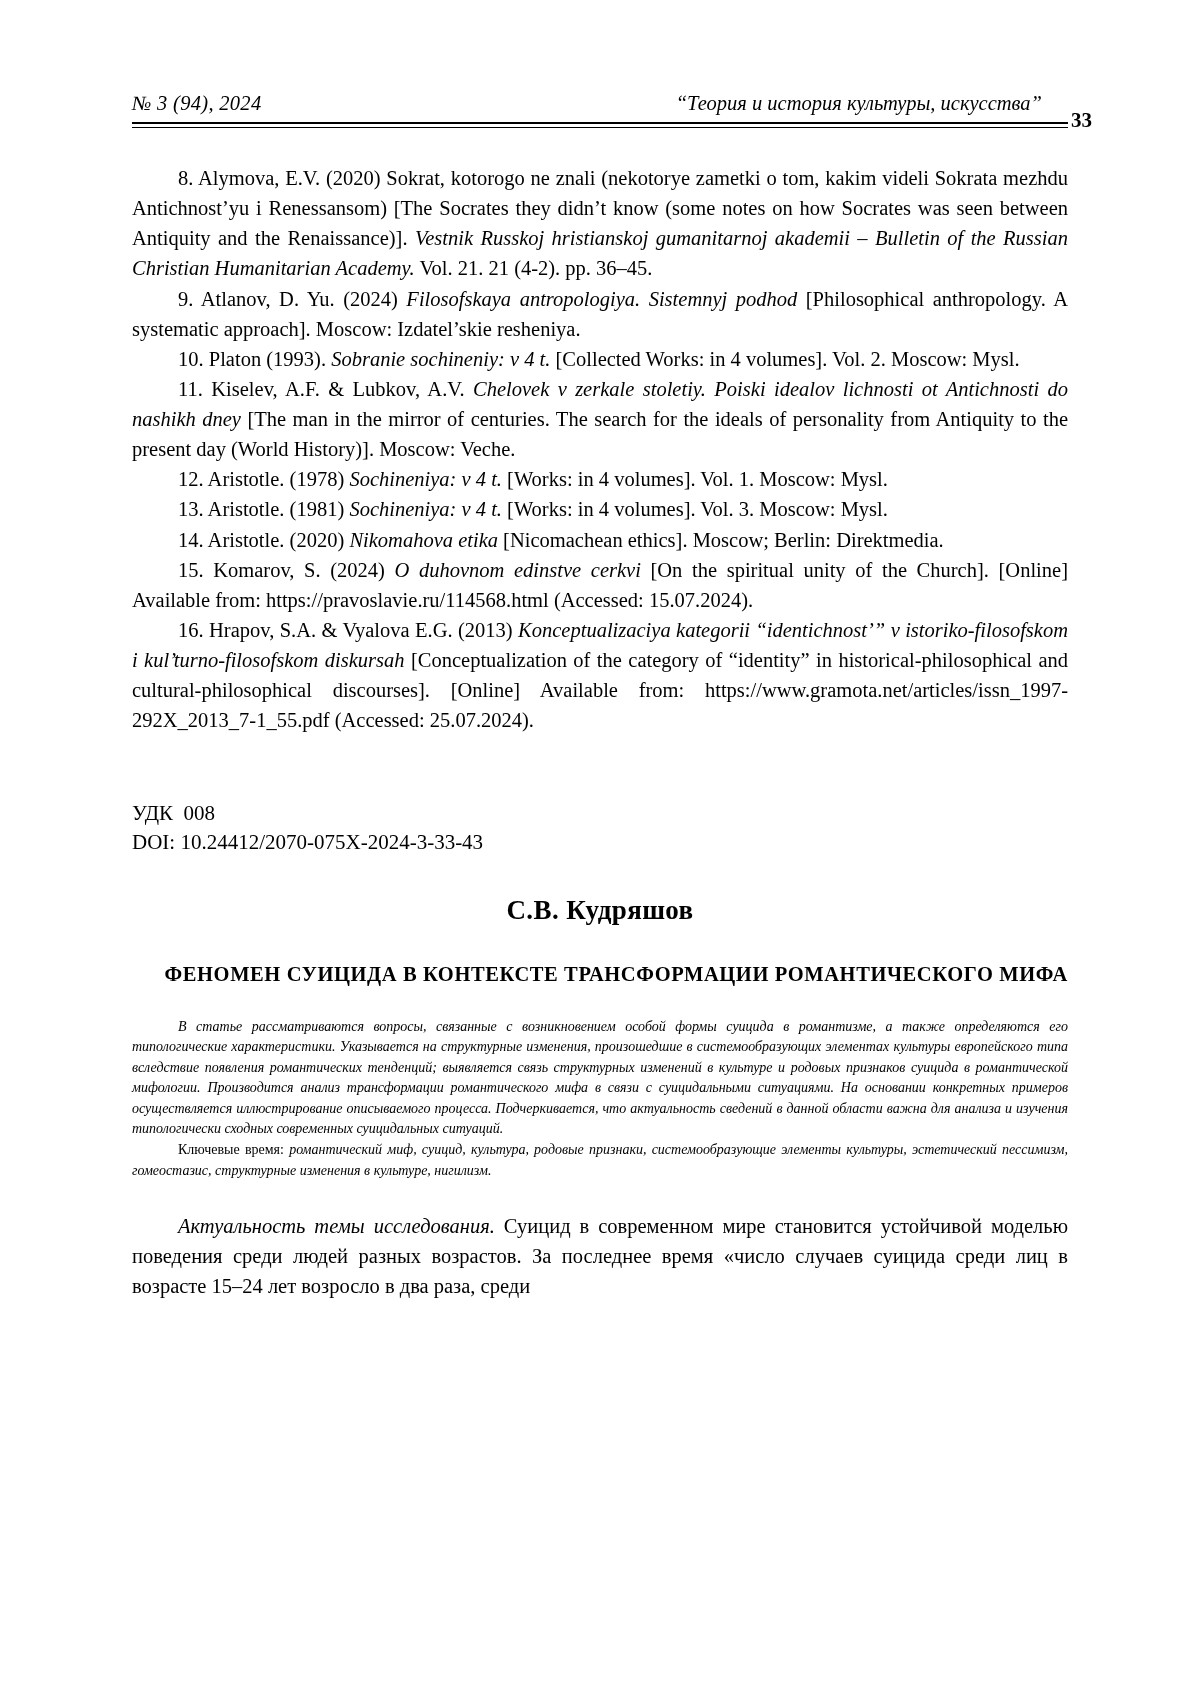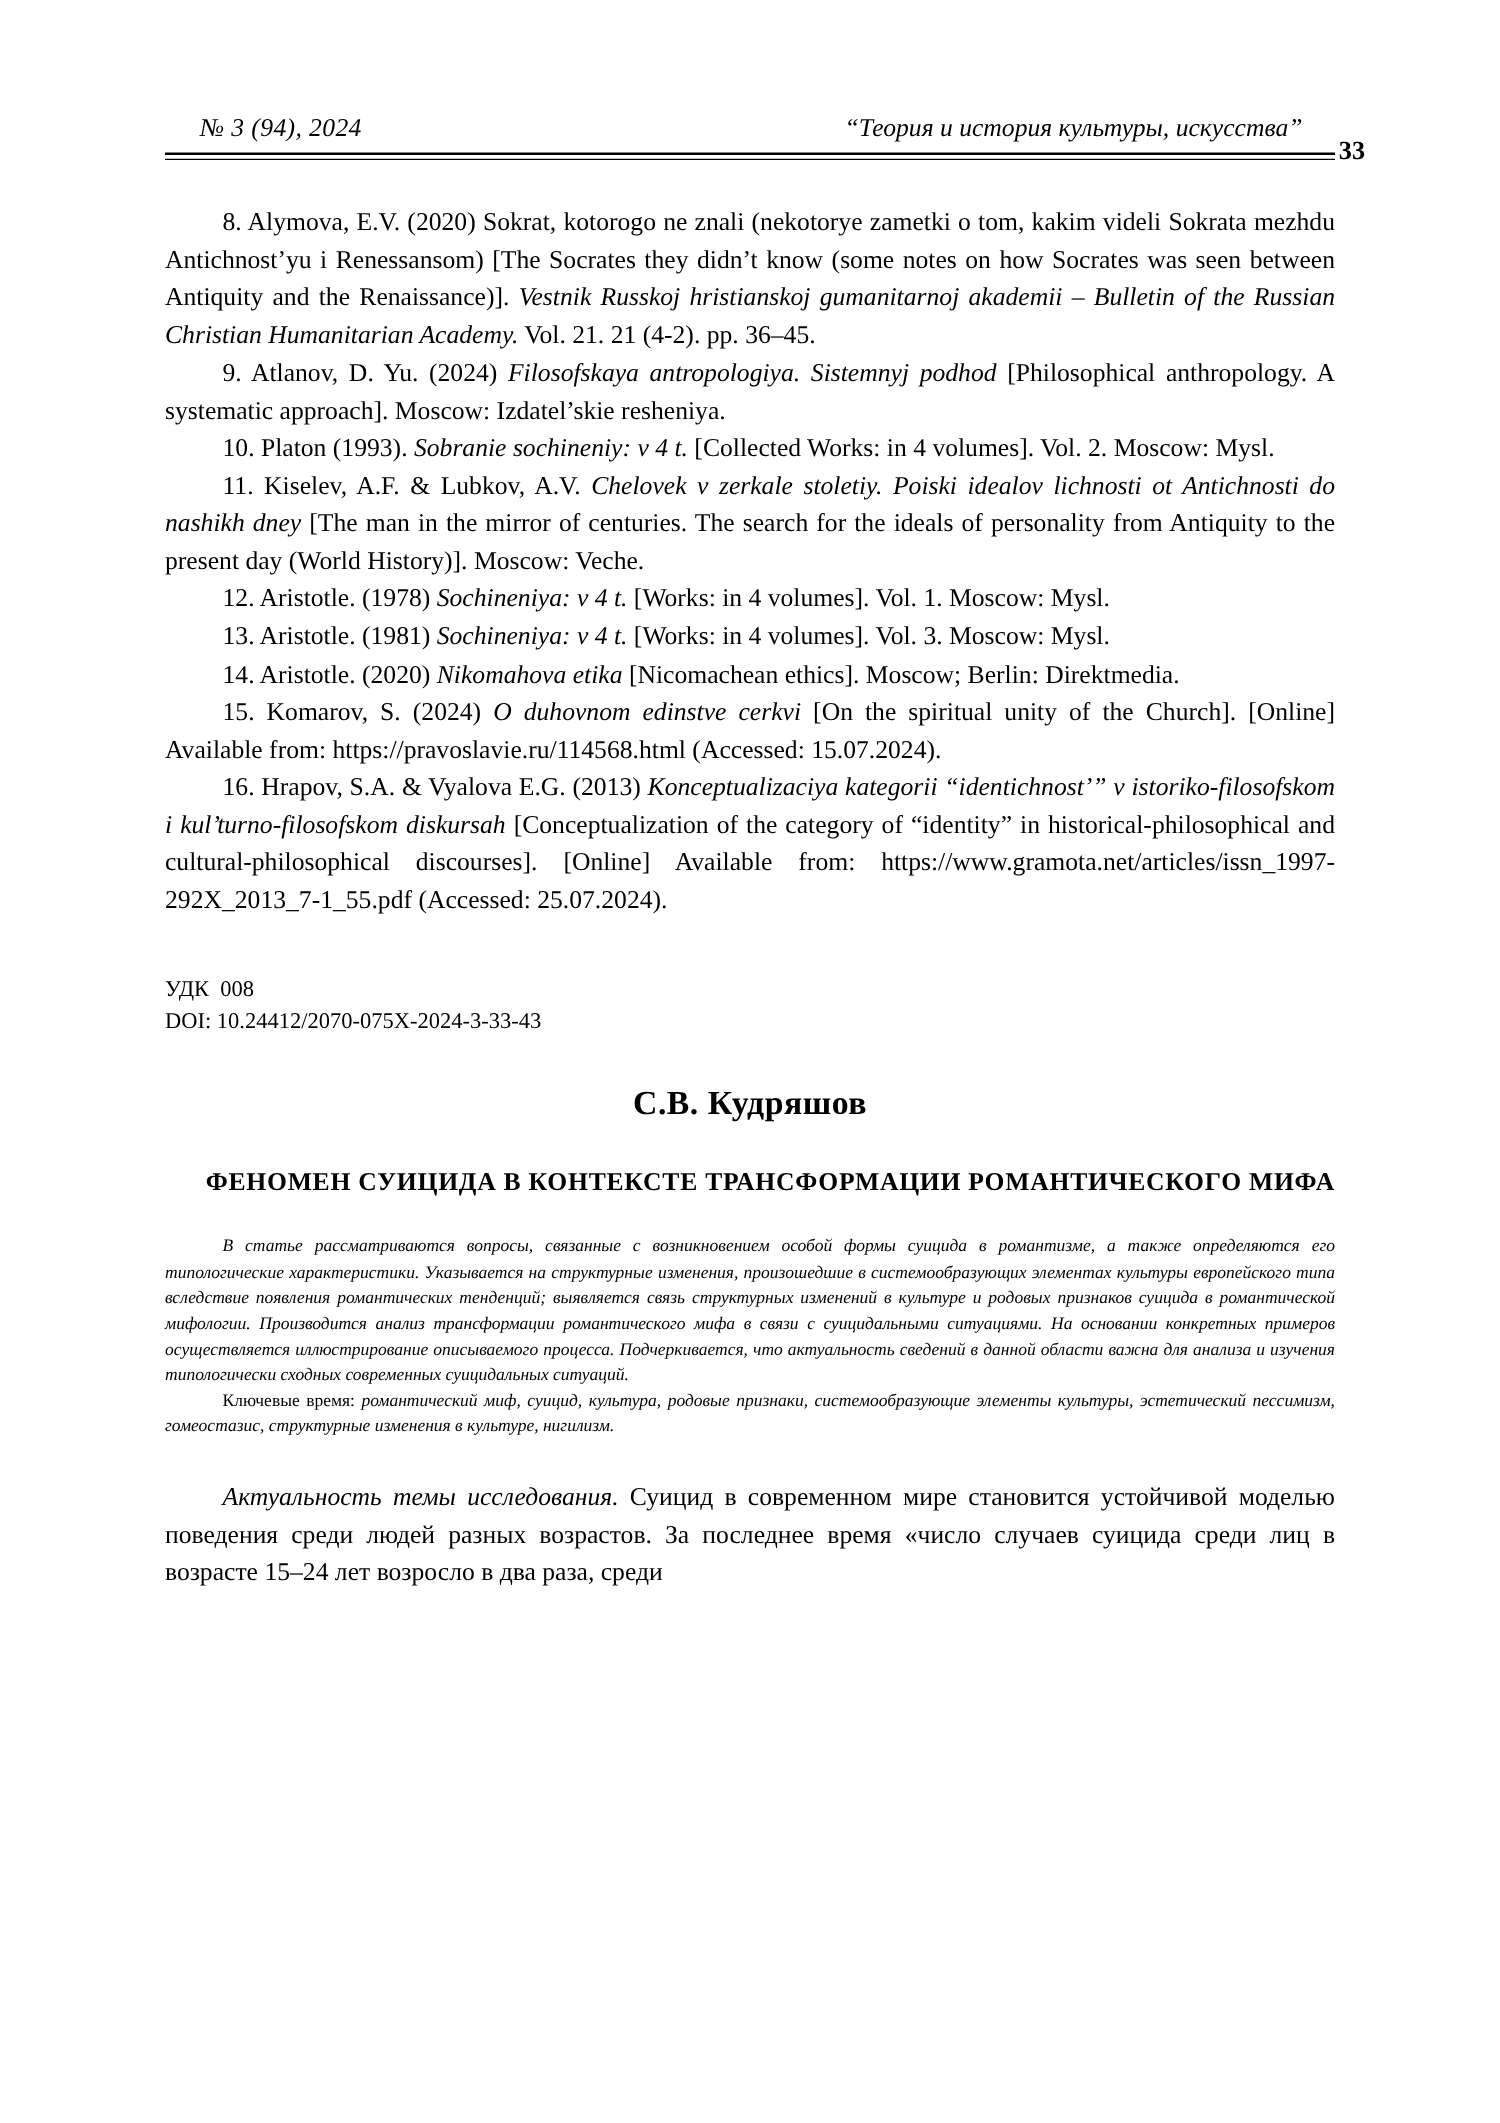--- a/index.html
+++ b/index.html
@@ -24,21 +24,20 @@
   .running-head {
     display: flex;
     align-items: baseline;
     justify-content: space-between;
     font-size: 20.5px;
     font-style: italic;
   }
   .rh-left {
     white-space: nowrap;
     letter-spacing: 0.3px;
-    margin-left: 28px;
   }
   .rh-center {
     flex: 1;
     text-align: right;
     padding-right: 26px;
   }
   .rh-right {
     font-style: normal;
     font-weight: bold;
     font-size: 21px;
@@ -62,22 +61,22 @@
     text-align: justify;
     text-justify: inter-word;
   }
   .refs p {
     margin: 0;
     text-indent: 46px;
   }
   .it { font-style: italic; }
   
   .udc {
-    margin-top: 44px;
-    font-size: 18px;
+    margin-top: 64px;
+    font-size: 21px;
     line-height: 1.38;
   }
   .udc div { white-space: pre; }
   
   .author {
     margin-top: 38px;
     text-align: center;
     font-weight: bold;
     font-size: 27px;
     letter-spacing: 0.4px;

